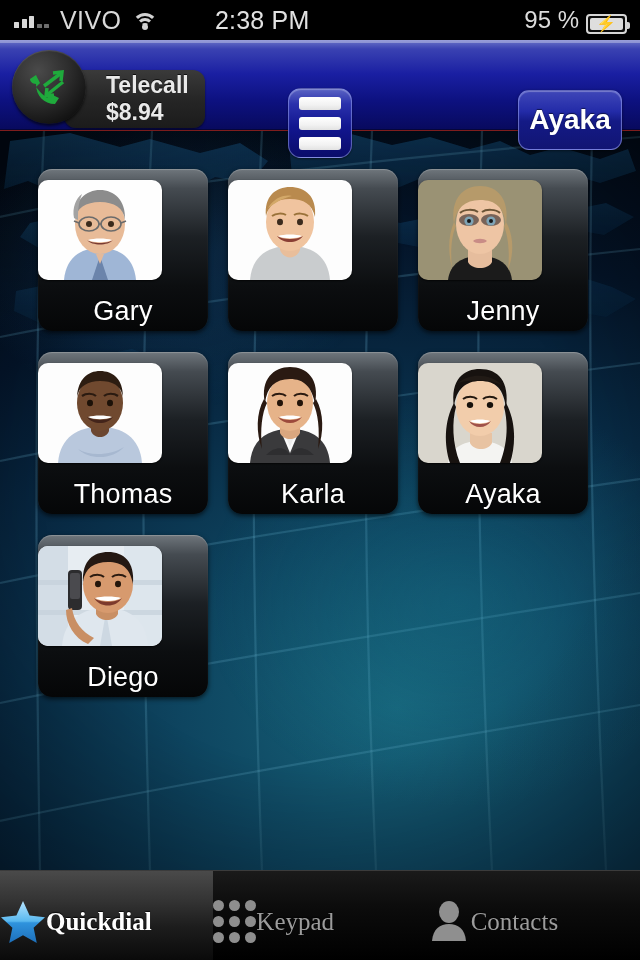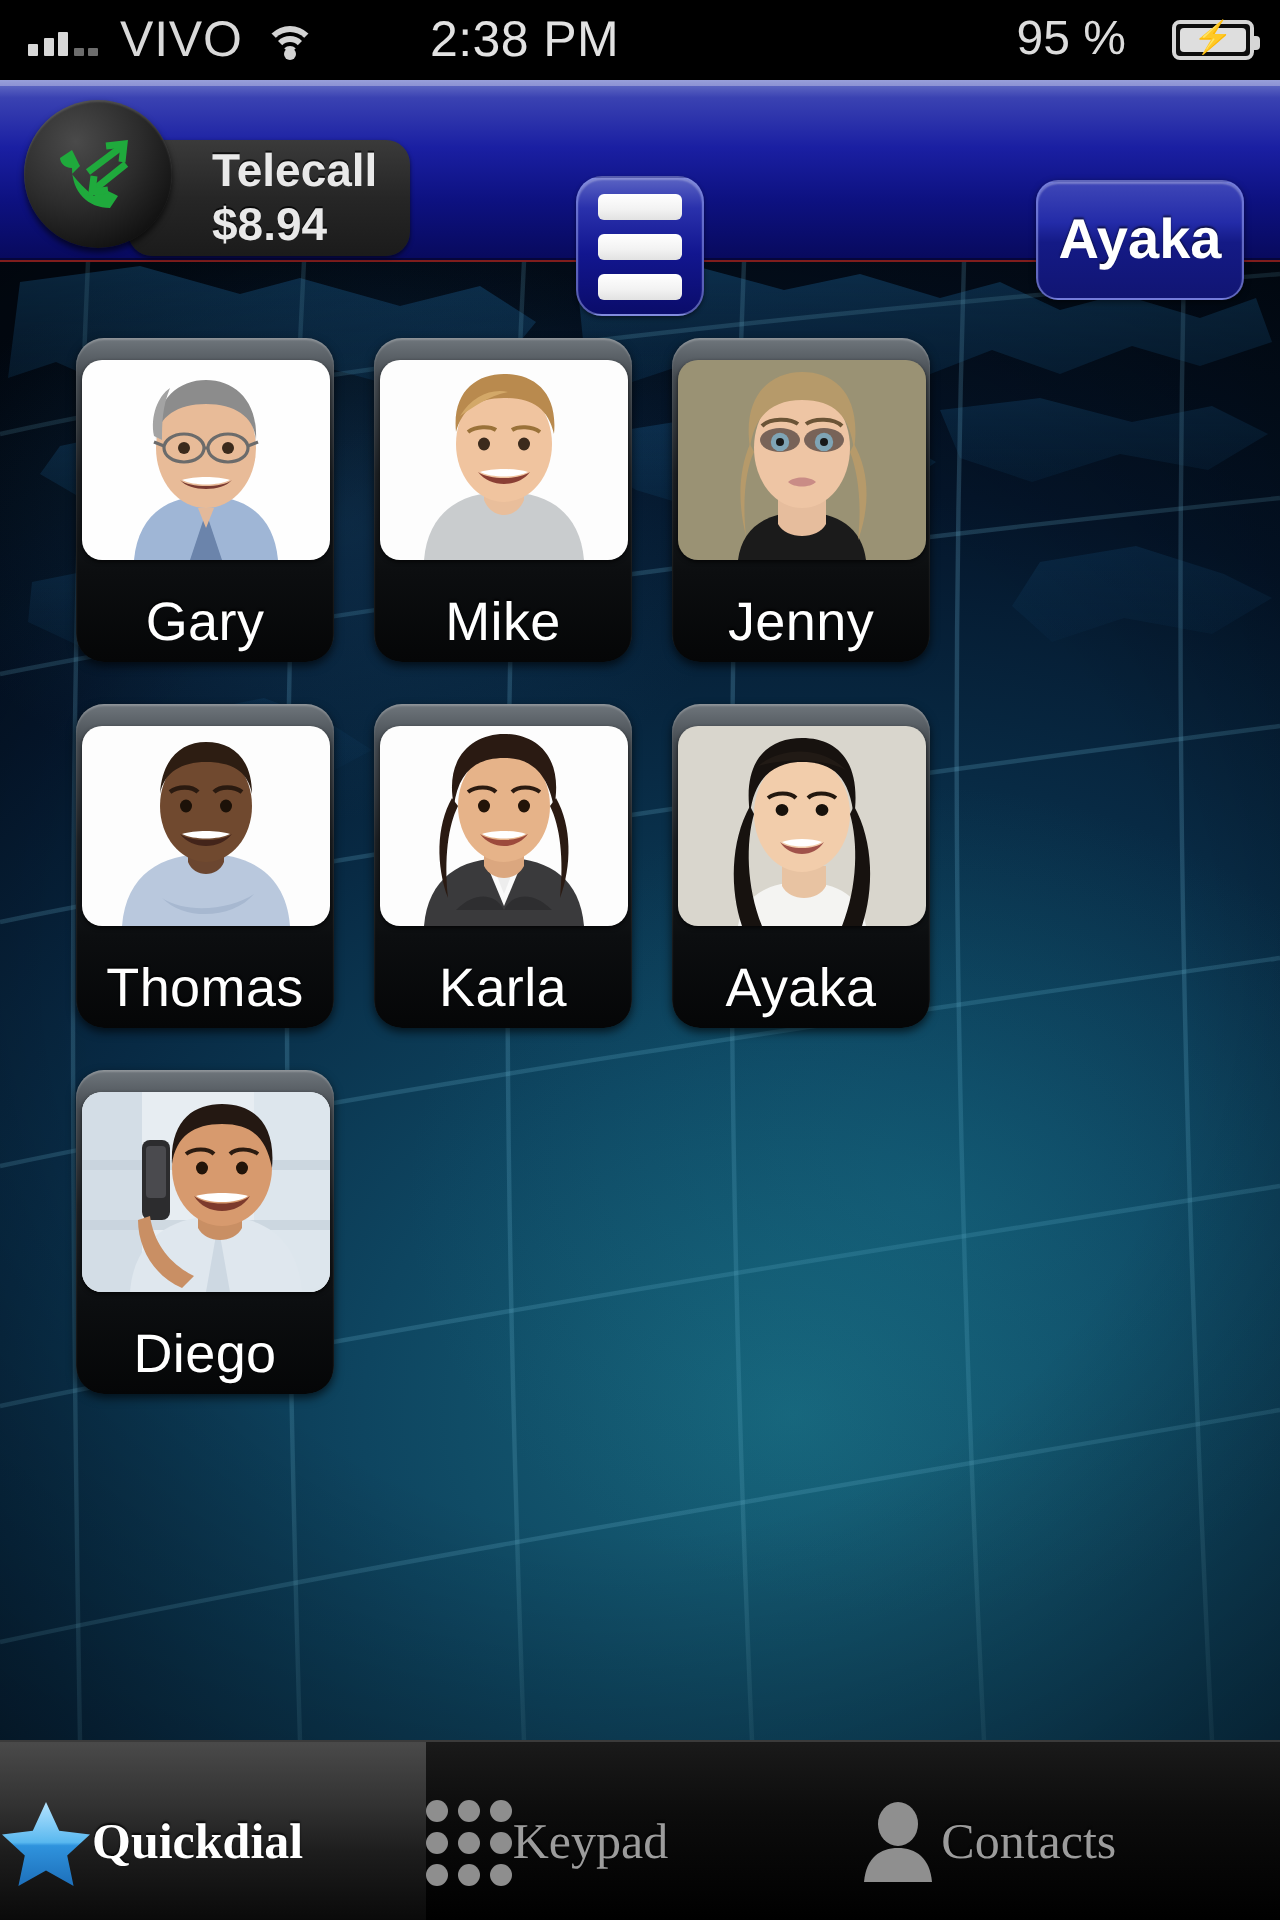--- a/index.html
+++ b/index.html
@@ -23,22 +23,22 @@
     background:#000;
     display:flex; align-items:center;
     z-index:40;
   }
   .sb-left {
     display:flex; align-items:center; gap:11px;
     padding-left:14px; width:215px;
   }
   .sb-center { flex:1; display:flex; align-items:center; }
   .sb-right {
-    width:215px; display:flex; align-items:center; justify-content:flex-end;
-    gap:23px; padding-right:13px;
+    width:215px; display:flex; align-items:flex-end; justify-content:flex-end;
+    gap:7px; padding-right:13px;
   }
   .signal-bars { display:flex; align-items:flex-end; gap:2.5px; height:16px; }
   .signal-bars i { display:block; width:5px; background:#d8d8d8; border-radius:.5px; }
   .signal-bars i:nth-child(1){ height:6px; }
   .signal-bars i:nth-child(2){ height:9px; }
   .signal-bars i:nth-child(3){ height:12px; }
   .signal-bars i:nth-child(4){ height:4px; background:#6d6d6d; }
   .signal-bars i:nth-child(5){ height:4px; background:#6d6d6d; }
   .carrier {
     color:#d9d9d9; font-size:25px; letter-spacing:.4px;
@@ -168,25 +168,25 @@
   }
 
   
   #contacts-grid {
     position:absolute; top:131px; left:0;
     width:640px; height:739px; z-index:10;
     padding:38px 0 0 38px;
   }
   .grid-row { display:flex; gap:20px; margin-bottom:21px; }
   .contact-tile {
-    width:129px; height:162px; border-radius:14px;
+    width:170px; height:162px; border-radius:14px;
     background:linear-gradient(180deg,#6f767c 0%,#454b51 12%,#1c2024 42%,#0c0e10 72%,#050607 100%);
     box-shadow:0 2px 5px rgba(0,0,0,.65), inset 0 1px 1px rgba(255,255,255,.22);
     padding:11px 0 12px 0;
-    display:flex; flex-direction:column; align-items:center;
+    display:flex; flex-direction:column; 
     position:relative; overflow:hidden;
   }
   .tile-photo {
     width:124px; height:100px; border-radius:10px;
     overflow:hidden; position:relative;
     box-shadow:0 1px 2px rgba(0,0,0,.7);
   }
   .tile-photo svg { display:block; }
   .tile-name {
     position:absolute; bottom:4px; left:0; right:0;
@@ -379,21 +379,20 @@
             <path d="M38 36 C36 16 48 7 62 7 C77 7 89 16 87 37 C84 24 76 19 62 19 C48 19 41 25 38 36 Z" fill="#b98a4e"></path>
             <path d="M40 28 C46 18 56 14 64 16 C54 18 46 24 40 28 Z" fill="#d3a868"></path>
             <ellipse cx="52" cy="42" rx="3" ry="3.2" fill="#3c2b1d"></ellipse>
             <ellipse cx="72" cy="42" rx="3" ry="3.2" fill="#3c2b1d"></ellipse>
             <path d="M44 36 C48 33 55 33 58 35" stroke="#9a7239" stroke-width="2" fill="none"></path>
             <path d="M66 35 C69 33 76 33 80 36" stroke="#9a7239" stroke-width="2" fill="none"></path>
             <path d="M49 56 C55 64 69 64 75 56 C69 60 55 60 49 56 Z" fill="#8a3f34"></path>
             <path d="M50 56 C56 54 68 54 74 56 C68 59 56 59 50 56 Z" fill="#fff"></path>
           </svg>
         </div>
-        <div class="tile-name">Mike</div>
       </div>
 
       <div class="contact-tile">
         <div class="tile-photo">
           <svg width="124" height="100" viewBox="0 0 124 100">
             <rect width="124" height="100" fill="#9a9274"></rect>
             <path d="M30 100 C32 84 44 76 62 76 C80 76 92 84 94 100 Z" fill="#1b1b1b"></path>
             <path d="M50 82 C54 90 70 90 74 82 L74 70 L50 70 Z" fill="#e6bd9d"></path>
             <ellipse cx="62" cy="44" rx="24" ry="30" fill="#eec5a4"></ellipse>
             <path d="M36 44 C32 18 46 6 62 6 C79 6 92 18 88 45 C86 28 78 20 62 20 C47 20 38 28 36 44 Z" fill="#b69a6a"></path>

